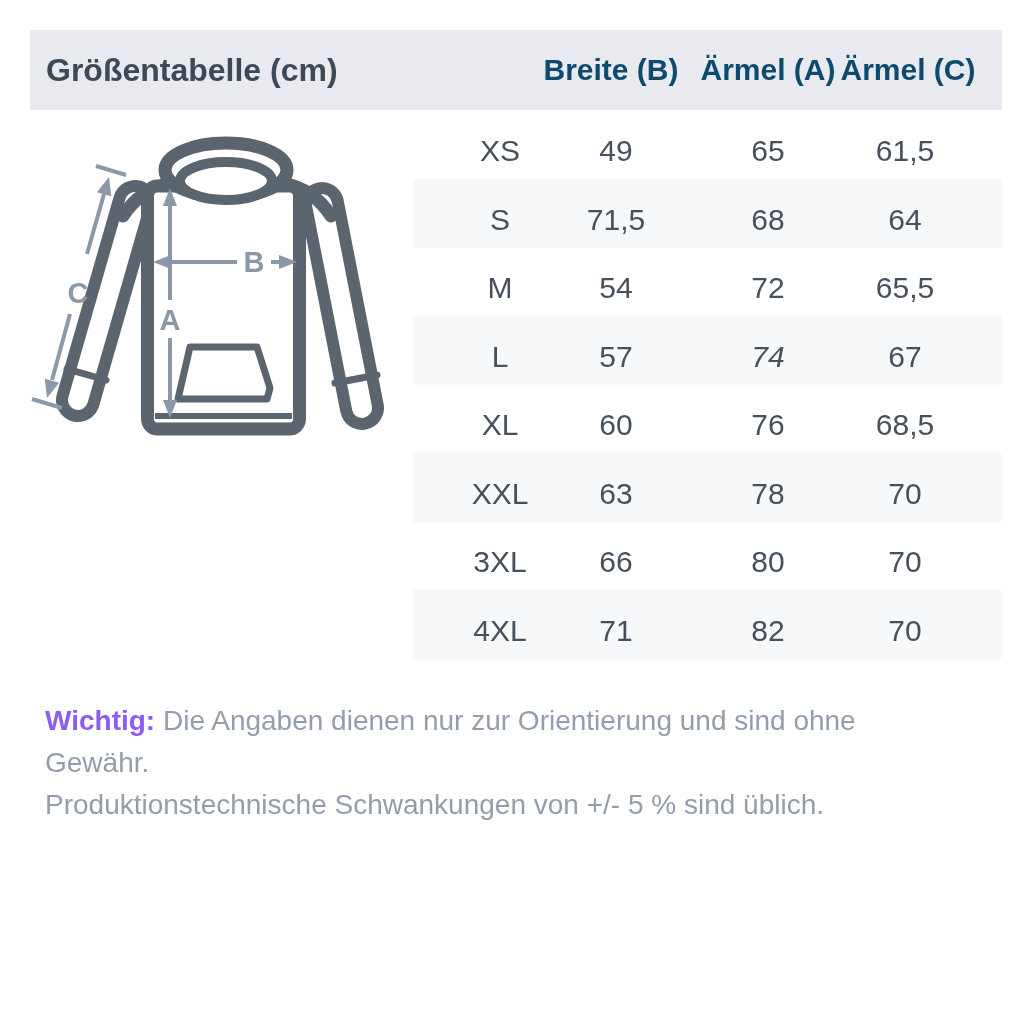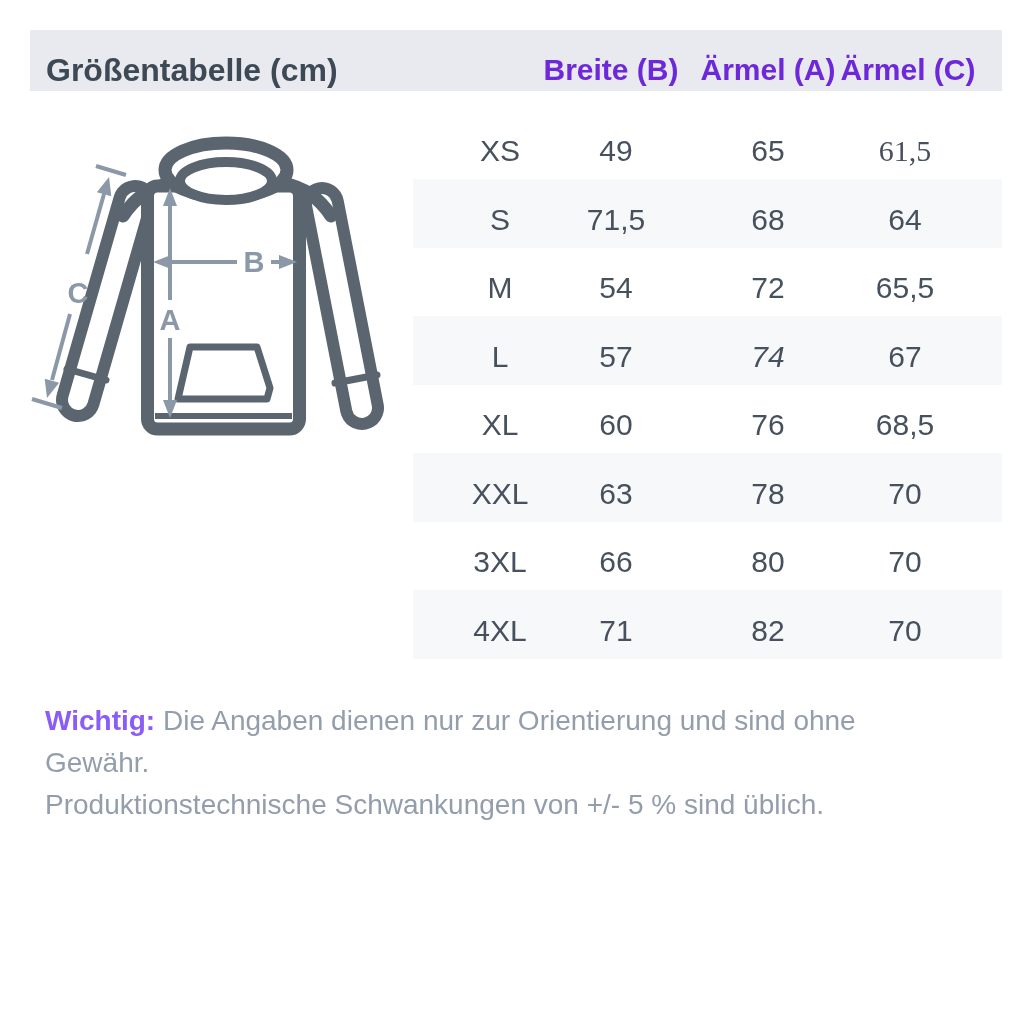--- a/index.html
+++ b/index.html
@@ -3,30 +3,30 @@
 <meta charset="utf-8">
 <style>
   html,body{margin:0;padding:0;}
   body{
     width:1024px;height:1024px;position:relative;background:#ffffff;
     font-family:"Liberation Sans","DejaVu Sans",sans-serif;
     -webkit-font-smoothing:antialiased;overflow:hidden;
   }
   
   .header-band{
-    position:absolute;left:30px;top:30px;width:972px;height:61px;
+    position:absolute;left:30px;top:30px;width:972px;height:80px;
     background:#e9eaef;
   }
   .title{
     position:absolute;left:16px;top:0;height:80px;line-height:80px;
     font-size:32px;font-weight:bold;color:#3e4956;white-space:nowrap;
   }
   .col-header{
     position:absolute;top:0;height:80px;line-height:80px;
-    font-size:30px;font-weight:bold;color:#6d28d9;white-space:nowrap;
+    font-size:30px;font-weight:bold;color:#0c4a6e;white-space:nowrap;
     transform:translateX(-50%);
   }
   
   .rows{position:absolute;left:0;top:110px;width:1024px;}
   .t-row{
     position:absolute;left:413px;width:589px;height:69px;
   }
   .t-row.striped{background:#f6f8fa;}
   .t-cell{
     position:absolute;top:6px;height:69px;line-height:69px;
@@ -50,21 +50,21 @@
   <span class="col-header" style="left:581px">Breite (B)</span>
   <span class="col-header" style="left:738px">Ärmel (A)</span>
   <span class="col-header" style="left:878px">Ärmel (C)</span>
 </div>
 
 <div class="rows">
     <div class="t-row" style="top: 0px;">
       <span class="t-cell" style="left: 87px;">XS</span>
       <span class="t-cell" style="left: 203px; text-align: right;">49</span>
       <span class="t-cell" style="left: 355px;">65</span>
-      <span class="t-cell" style="left: 492px; font-family: Liberation Serif, serif;">61,5</span>
+      <span class="t-cell" style="left: 492px;">61,5</span>
     </div>
     <div class="t-row striped" style="top: 68.5px;">
       <span class="t-cell" style="left: 87px;">S</span>
       <span class="t-cell" style="left: 203px;">71,5</span>
       <span class="t-cell" style="left: 355px;">68</span>
       <span class="t-cell" style="left: 492px;">64</span>
     </div>
     <div class="t-row" style="top: 137px;">
       <span class="t-cell" style="left: 87px;">M</span>
       <span class="t-cell" style="left: 203px;">54</span>

